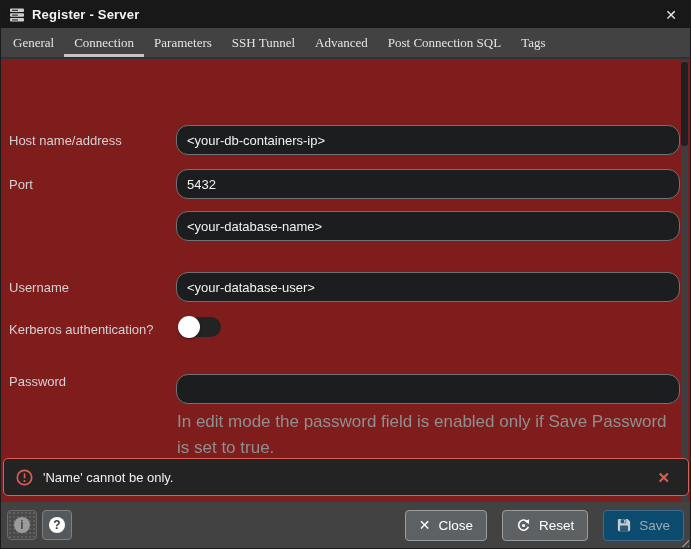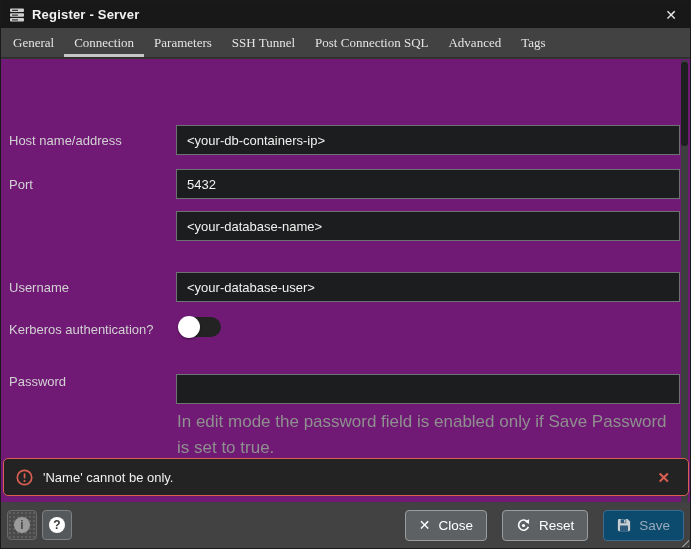--- a/index.html
+++ b/index.html
@@ -31,28 +31,28 @@
     padding-left:2px; border-bottom:1px solid #2e2e2e;
   }
   .tab {
     color:#e4e4e4; font-size:13px; padding:0 10px; display:flex;
     align-items:center; cursor:pointer; border-bottom:3px solid transparent;
     padding-top:3px; white-space:nowrap;font-family:Liberation Serif, serif;
   }
   .tab.active { border-bottom-color:#c6c6c6; }
 
   
-  .form-area { position:absolute; top:58px; left:0; right:0; bottom:46px; background:#701a75; }
+  .form-area { position:absolute; top:58px; left:0; right:0; bottom:46px; background:#7f1d1d; }
   .form-label {
     position:absolute; left:8px; width:158px;
     color:#d2d2d2; font-size:13px; line-height:21px;
   }
   .form-input {
     position:absolute; left:175px; width:504px; height:30px;
-    background:#1c1d1e; border:1px solid #6e7275; border-radius:0;
+    background:#1c1d1e; border:1px solid #6e7275; border-radius:12px;
     color:#f1f1f1; font-size:13px; padding:0 10px;
     font-family:"Liberation Sans", sans-serif; outline:none;
   }
   .helper-text {
     position:absolute; left:176px; width:492px;
     color:#8f8f8f; font-size:17px; line-height:26px;
   }
   .toggle {
     position:absolute; left:178px; width:42px; height:20px;
     background:#232323; border-radius:10px; cursor:pointer;
@@ -154,22 +154,22 @@
     </svg>
     <div class="title">Register - Server</div>
     <div class="win-close">✕</div>
   </div>
 
   <div class="tabbar">
     <div class="tab">General</div>
     <div class="tab active">Connection</div>
     <div class="tab">Parameters</div>
     <div class="tab">SSH Tunnel</div>
+    <div class="tab">Advanced</div>
     <div class="tab">Post Connection SQL</div>
-    <div class="tab">Advanced</div>
     <div class="tab">Tags</div>
   </div>
 
   <div class="form-area">
 
     <div class="form-label lbl-host">Host name/address</div>
     <input class="form-input inp-host" type="text" value="&lt;your-db-containers-ip&gt;" style="">
 
     <div class="form-label lbl-port">Port</div>
     <input class="form-input inp-port" type="text" value="5432" style="">

